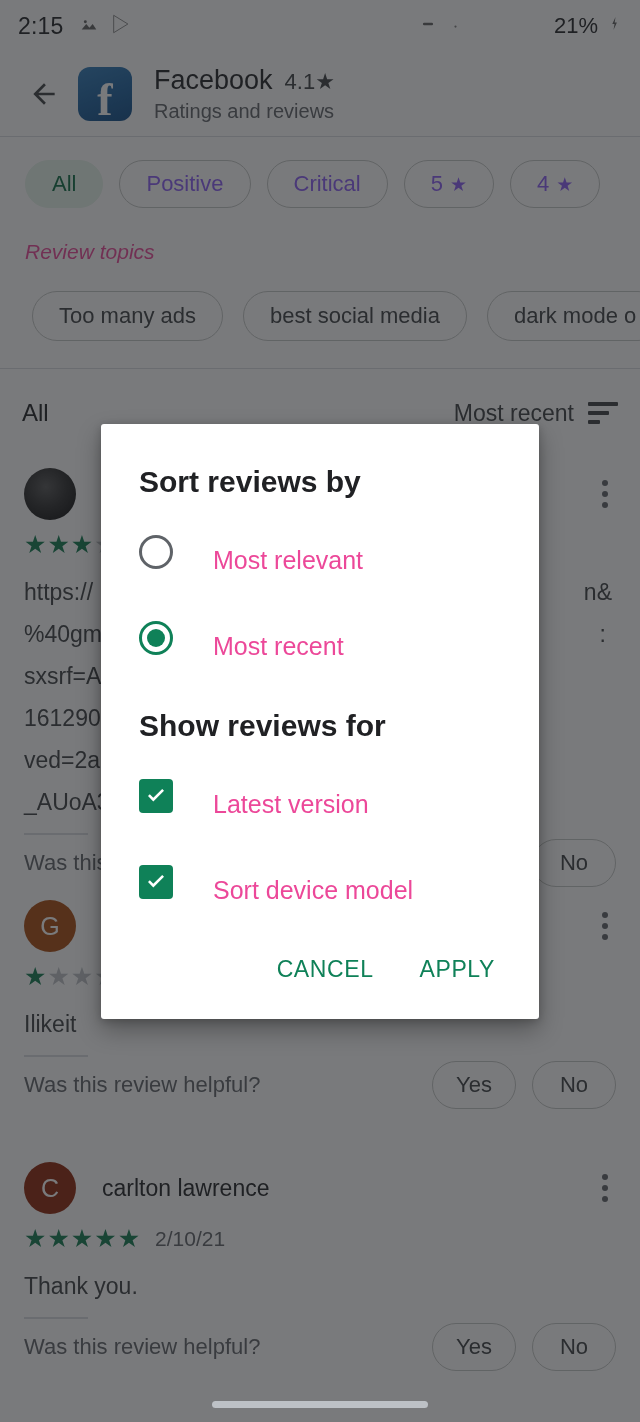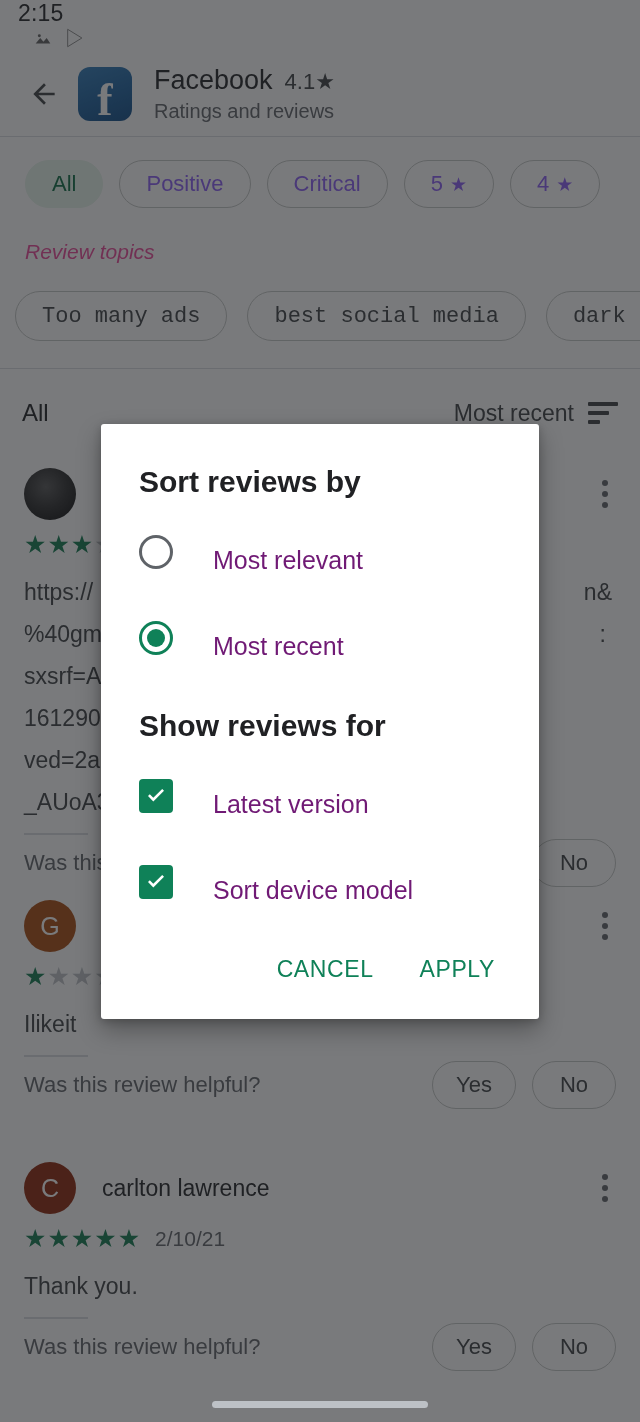--- a/index.html
+++ b/index.html
@@ -14,24 +14,23 @@
     width: 640px; height: 1422px;
     background: #ffffff;
     overflow: hidden;
   }
 
   
   #statusbar {
     position: absolute; top: 0; left: 0;
     width: 640px; height: 52px;
     background: #ffffff;
-    display: flex; align-items: flex-start;
+    display: flex; align-items: center;
     padding: 0 18px;
     color: #202124;
-    flex-direction: column;
   }
   #status-time { font-size: 23px; letter-spacing: .2px; }
   .sb-left-icons { display: flex; align-items: center; gap: 10px; margin-left: 14px; }
   .sb-right { margin-left: auto; display: flex; align-items: center; gap: 9px; }
   #status-battery-text { font-size: 22px; margin-left: 11px; }
   .sb-ico { display: block; }
 
   
   #appbar {
     position: absolute; top: 52px; left: 0;
@@ -79,21 +78,21 @@
 
   
   #topics-label {
     position: absolute; top: 240px; left: 25px;
     font-size: 21px; color: #ec4899; font-style: italic;
   }
   #topics-row {
     position: absolute; top: 288px; left: 0;
     width: 584px; height: 56px;
     display: flex; align-items: center; gap: 20px;
-    padding-left: 15px; white-space: nowrap; font-family: Liberation Mono, monospace;
+    padding-left: 32px; white-space: nowrap;
   }
   .topic-chip {
     height: 50px; border: 1px solid #c4c7c5; border-radius: 25px;
     display: flex; align-items: center; padding: 0 26px;
     font-size: 22px; color: #3c4043; flex: none;
   }
 
   
   #sortrow {
     position: absolute; top: 388px; left: 0;
@@ -175,21 +174,21 @@
   .radio.checked::after {
     content: ""; width: 18px; height: 18px; border-radius: 50%;
     background: #0f8158; display: block;
   }
   .checkbox {
     width: 34px; height: 34px; border-radius: 4px; flex: none;
     background: #0f8158;
     display: flex; align-items: center; justify-content: center;
   }
   .checkbox svg { display: block; }
-  .opt-label { margin-left: 40px; font-size: 25px; color: #701a75; margin-top: 17px; }
+  .opt-label { margin-left: 40px; font-size: 25px; color: #ec4899; margin-top: 17px; }
   .dlg-section2 { margin-top: 32px; }
   .dlg-actions {
     display: flex; justify-content: flex-end; align-items: center;
     gap: 14px; padding: 26px 28px 14px 28px;
   }
   .dlg-btn {
     font-size: 23px; letter-spacing: .6px;
     color: #0f8158; padding: 12px 16px; background: none; border: none;
     font-family: "Liberation Sans", sans-serif;
   }

